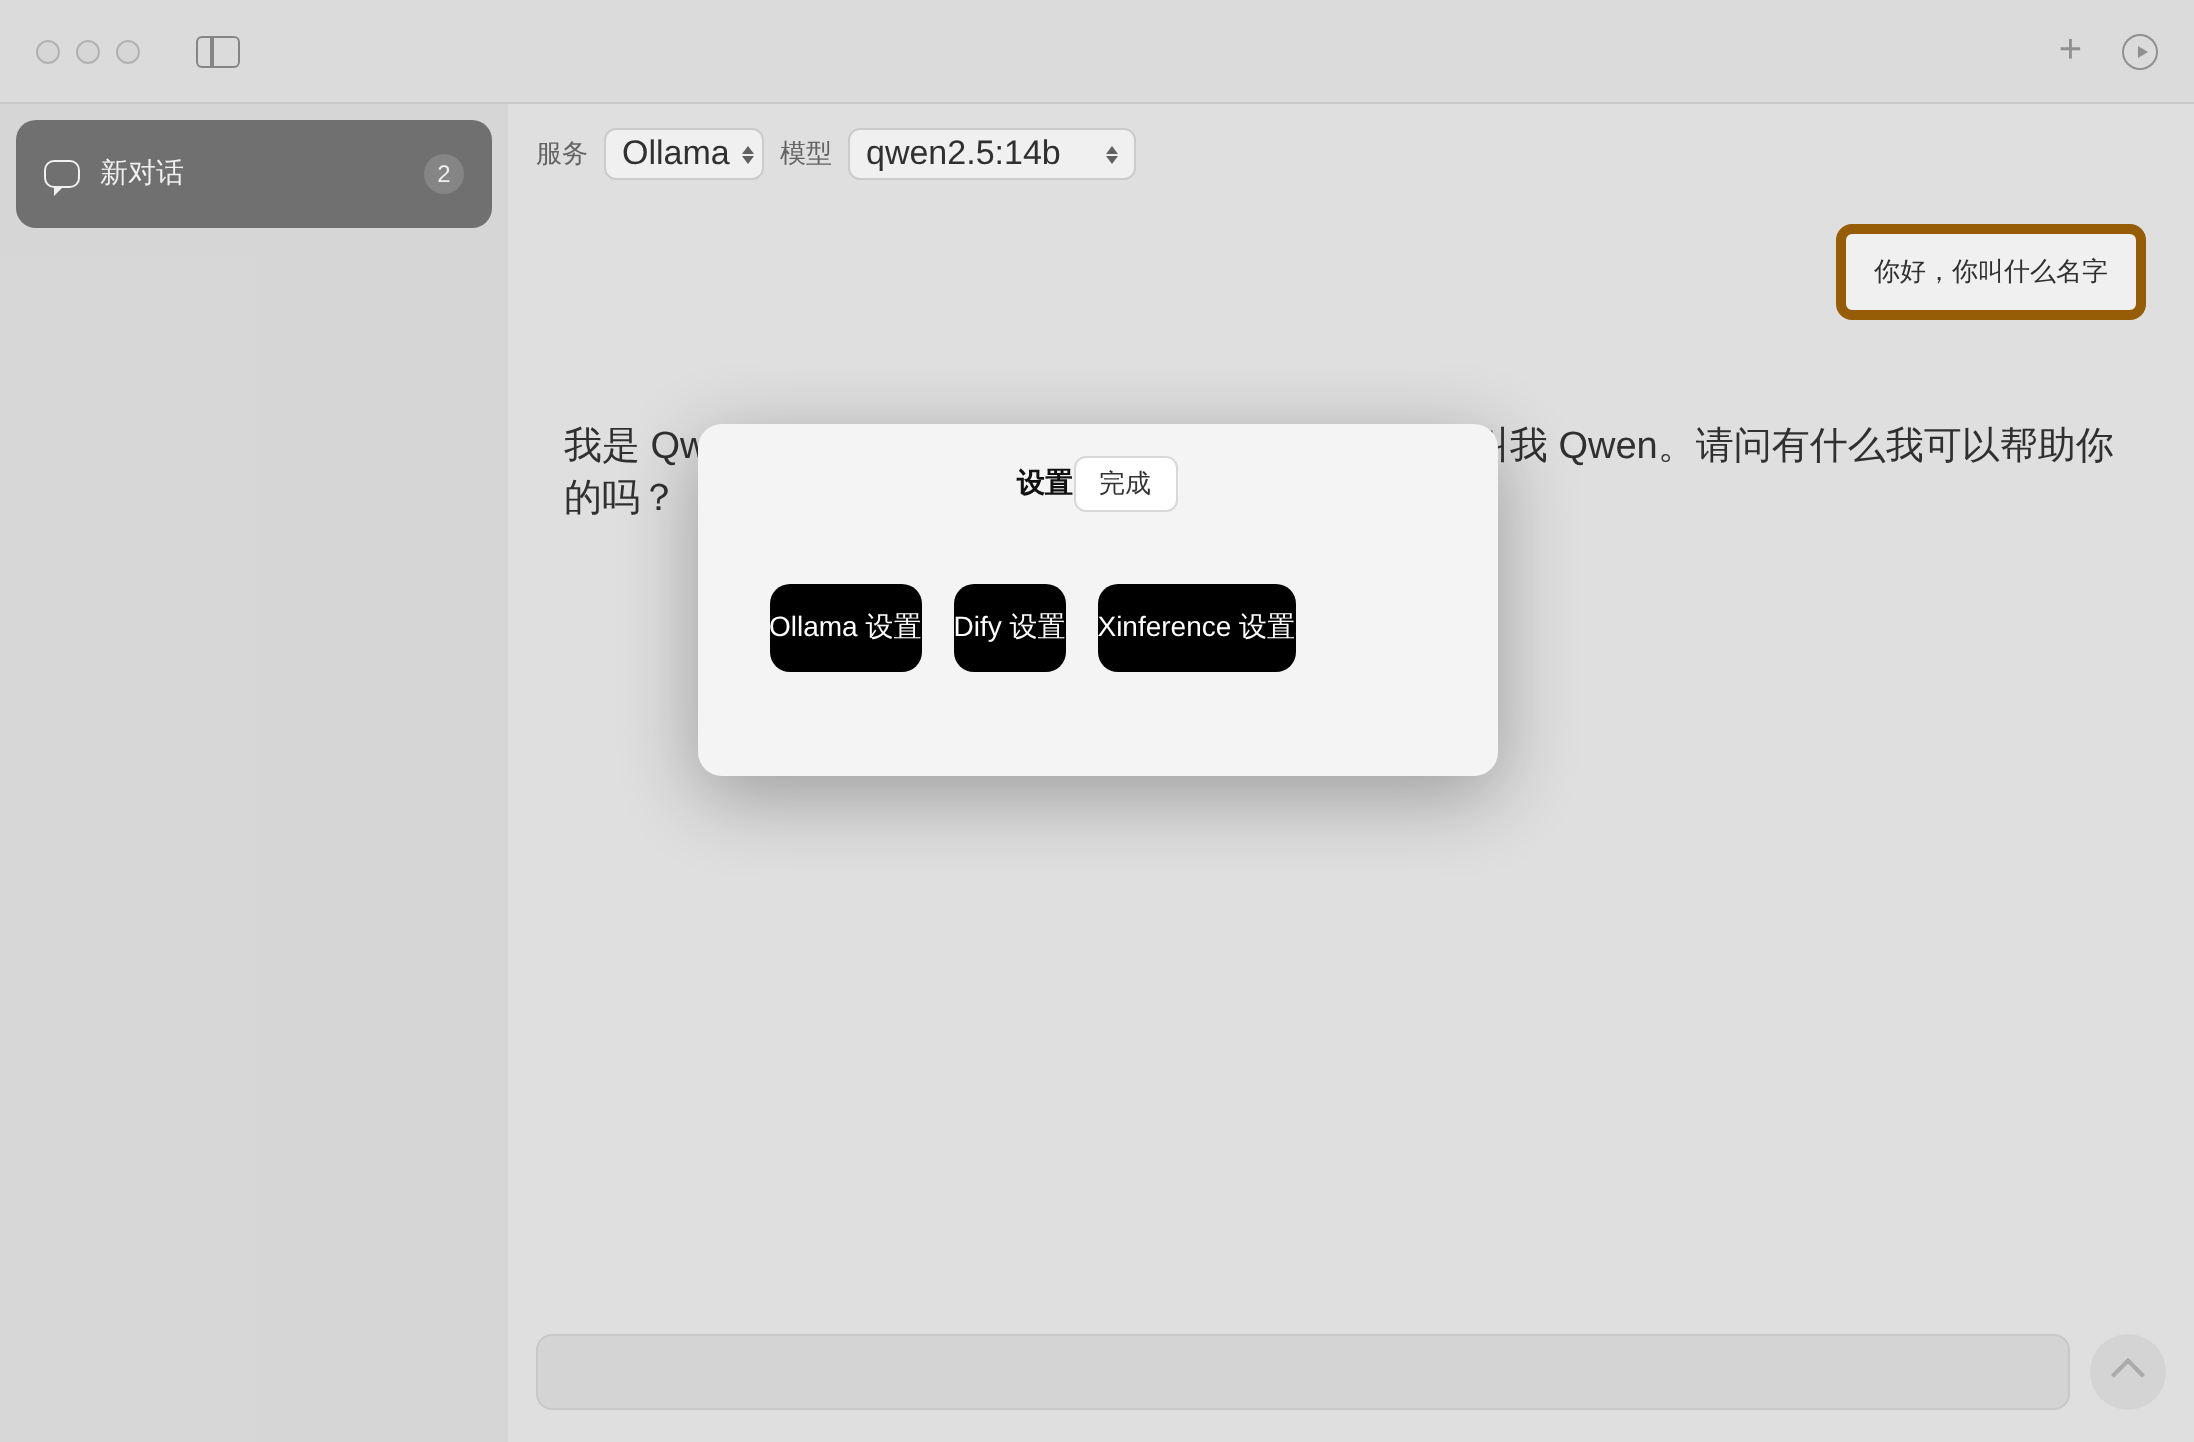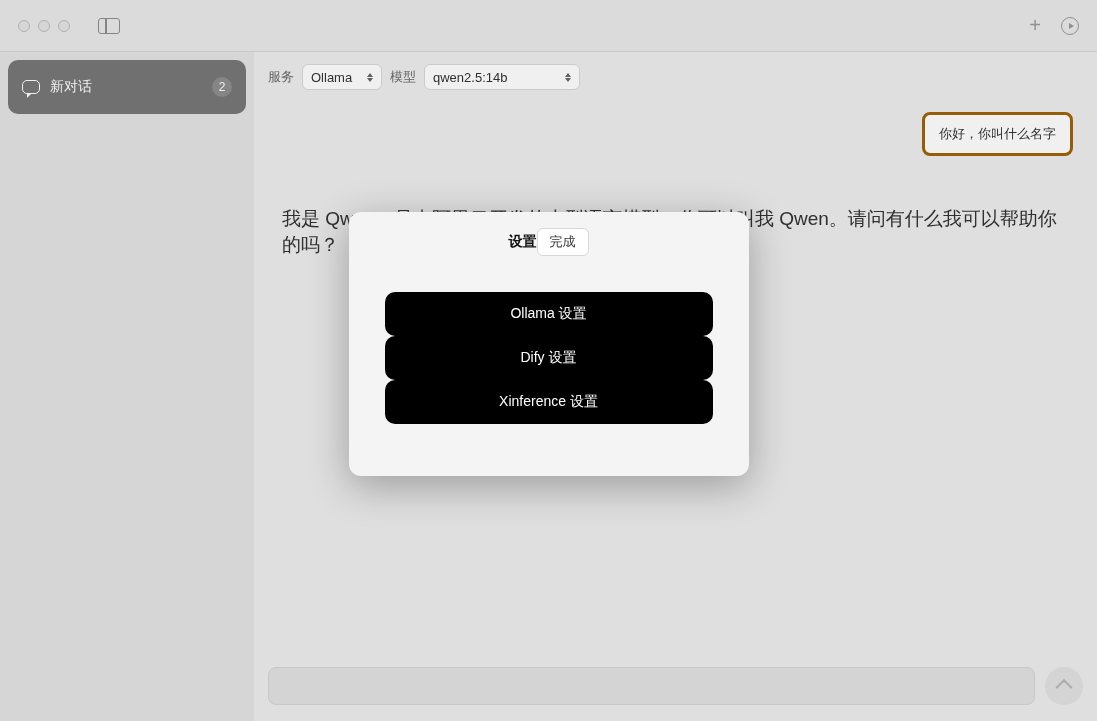--- a/index.html
+++ b/index.html
@@ -101,45 +101,45 @@
 
   .controls-row {
     display: flex; align-items: center; gap: 8px;
     padding: 12px 14px;
     font-size: 13px; color: #555;
   }
   .ctrl-label { color: #6a6a6a; }
   .select {
     background: #fff; border: 1px solid #d8d8d8; border-radius: 6px;
     height: 26px; display: flex; align-items: center; justify-content: space-between;
-    padding: 0 8px; font-size: 13px; color: #333;
+    padding: 0 8px; font-size: 17px; color: #333;
   }
   .select-service { width: 80px; }
-  .select-model { width: 156px; }
+  .select-model { width: 144px; }
   .select-chevron {
     display: flex; flex-direction: column; gap: 1px; margin-left: 6px;
   }
   .select-chevron span {
     width: 0; height: 0;
     border-left: 3px solid transparent;
     border-right: 3px solid transparent;
   }
   .select-chevron .up { border-bottom: 4px solid #666; }
   .select-chevron .down { border-top: 4px solid #666; }
 
   .messages {
     flex: 1;
     padding: 10px 24px;
     display: flex;
     flex-direction: column;
   }
   .msg-user {
     align-self: flex-end;
     background: #fff;
-    border: 3px solid #a16207;
+    border: 5px solid #a16207;
     border-radius: 8px;
     padding: 10px 14px;
     font-size: 13px;
     color: #333;
     margin-bottom: 50px;
   }
   .msg-assistant {
     align-self: flex-start;
     font-size: 19px;
     color: #333;
@@ -190,21 +190,21 @@
   .modal-header {
     display: flex; align-items: center; justify-content: center;
     margin-bottom: 36px;
   }
   .modal-title { font-size: 14px; font-weight: 700; color: #111; }
   .modal-done {
     background: #fff; border: 1px solid #d8d8d8; border-radius: 6px;
     padding: 4px 12px; font-size: 13px; color: #333;
   }
   .modal-buttons {
-    display: flex; flex-direction: column; 
+    display: flex; flex-direction: row; gap: 16px;
     padding: 0 20px 36px;
   }
   .modal-btn {
     background: #000; color: #fff;
     border-radius: 10px;
     height: 44px;
     display: flex; align-items: center; justify-content: center;
     font-size: 14px; font-weight: 500;
   }
 </style>

